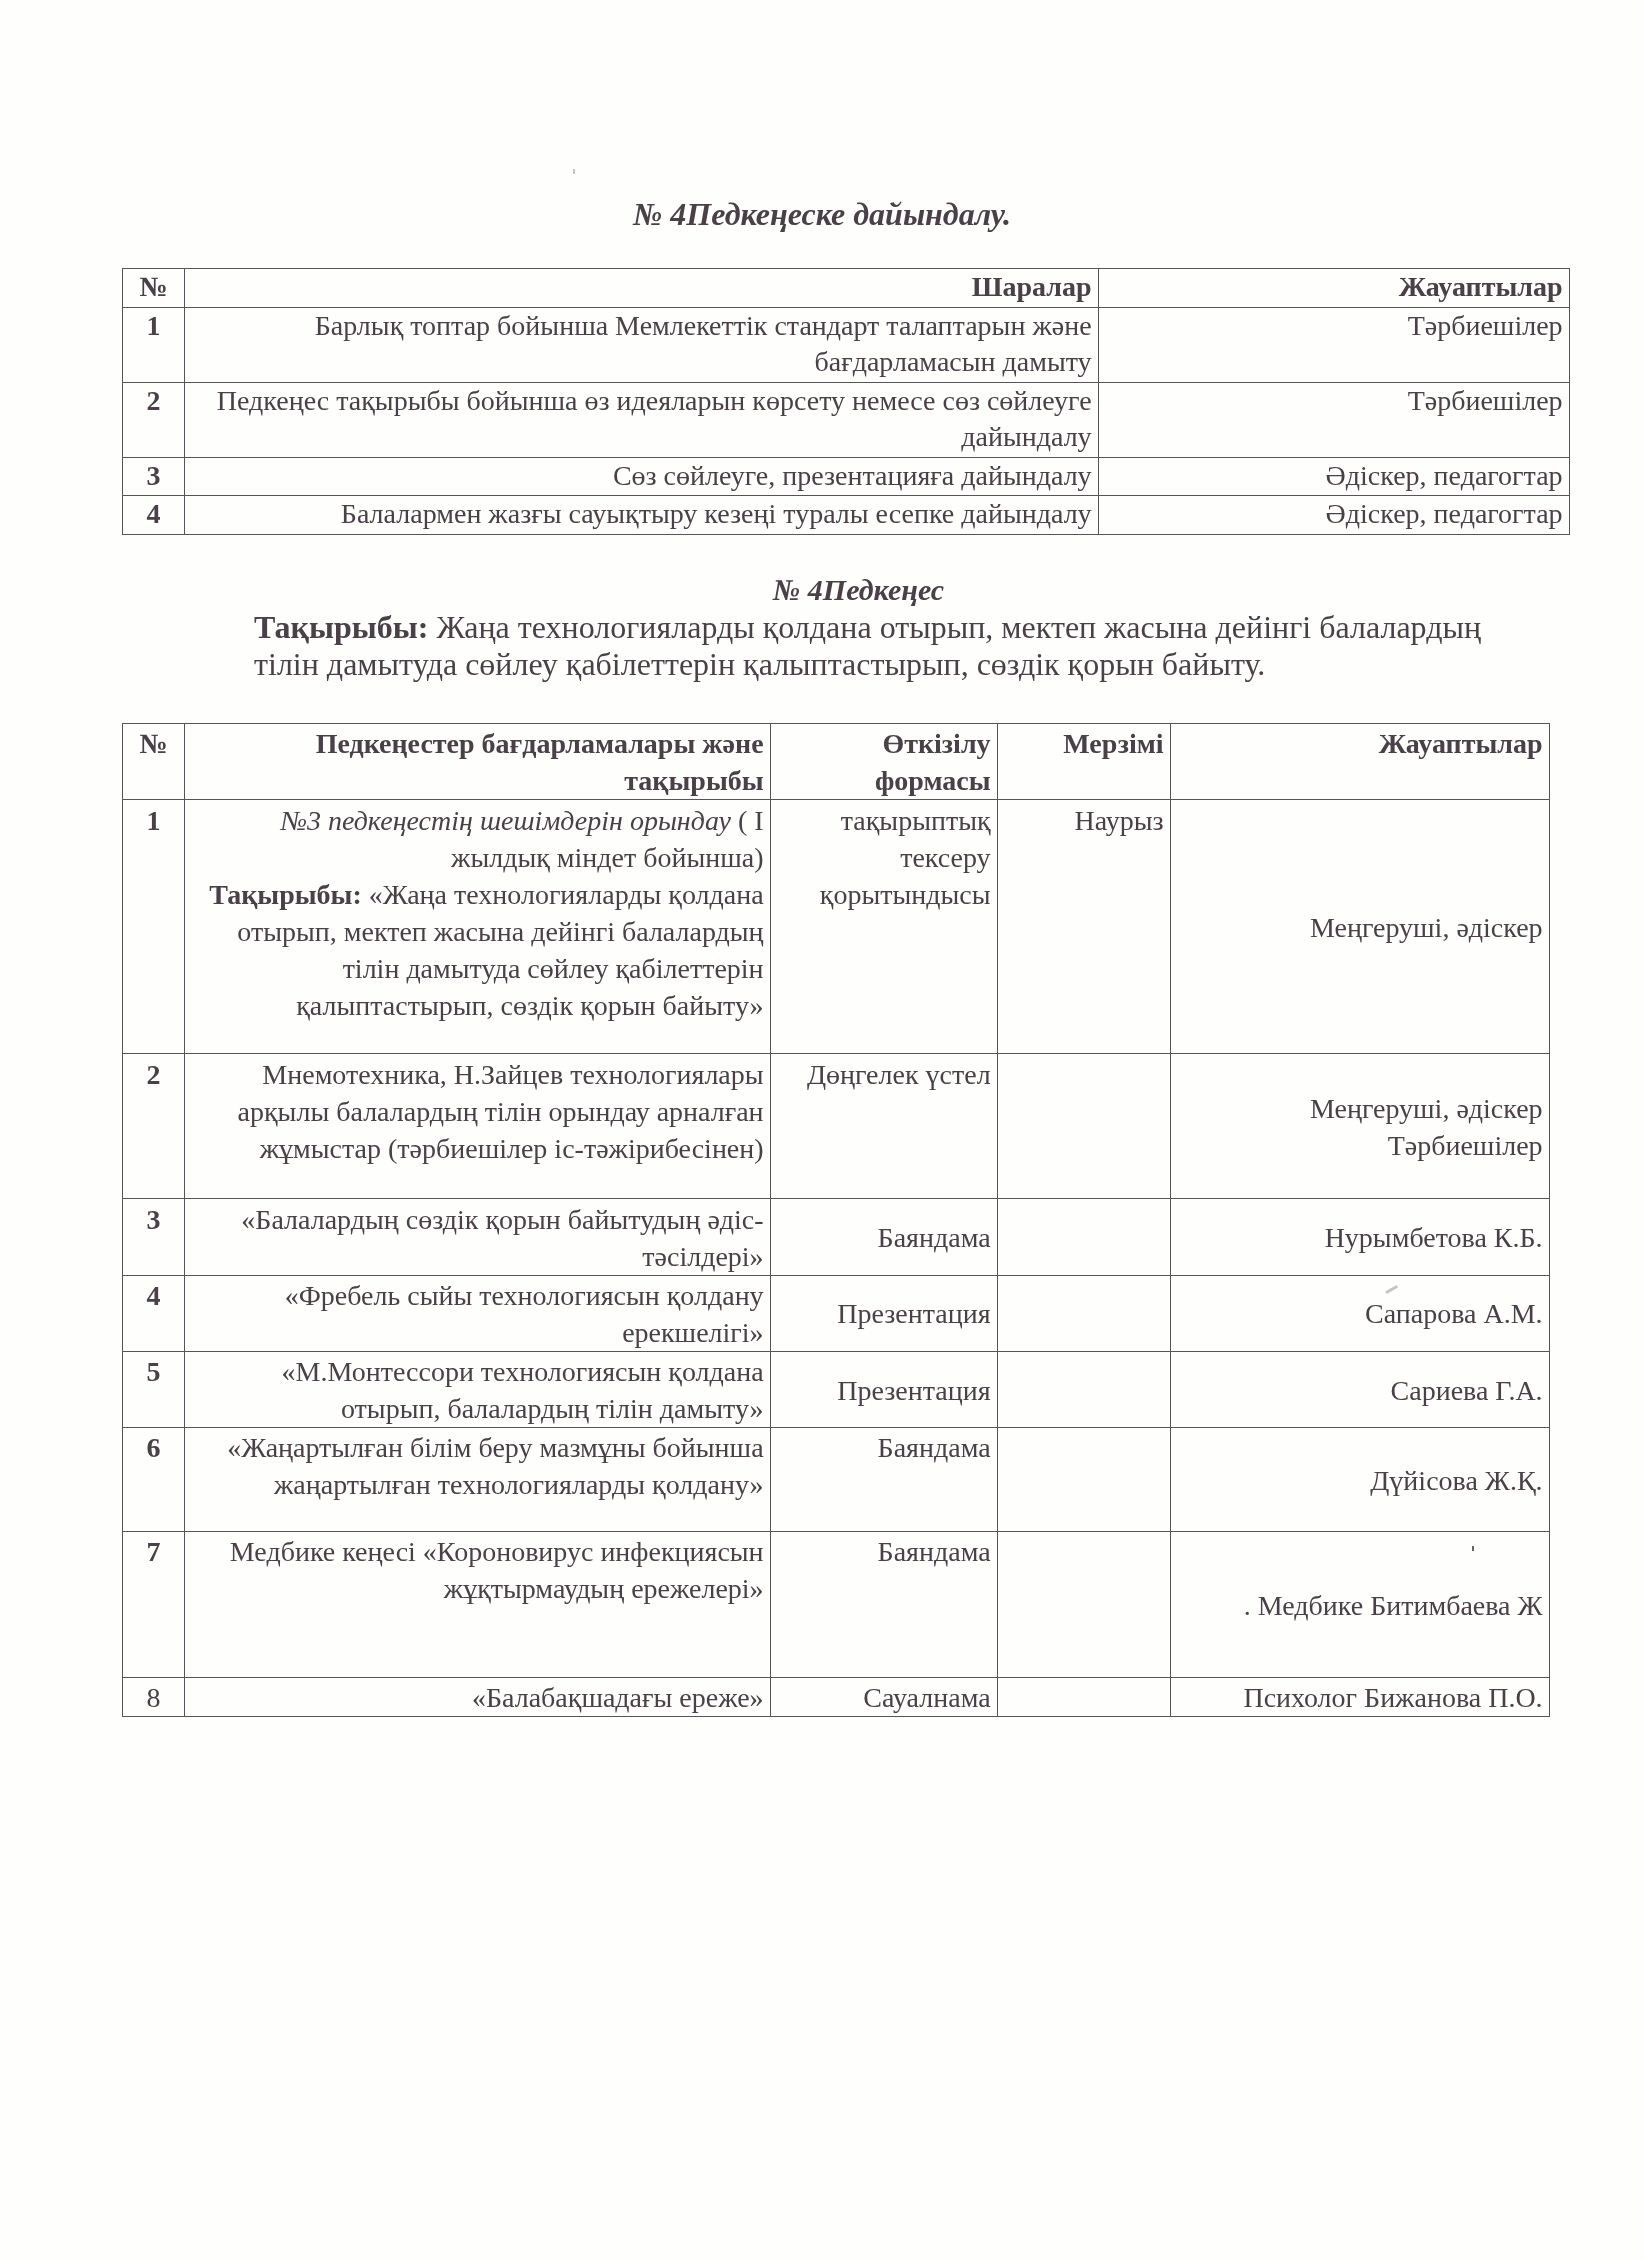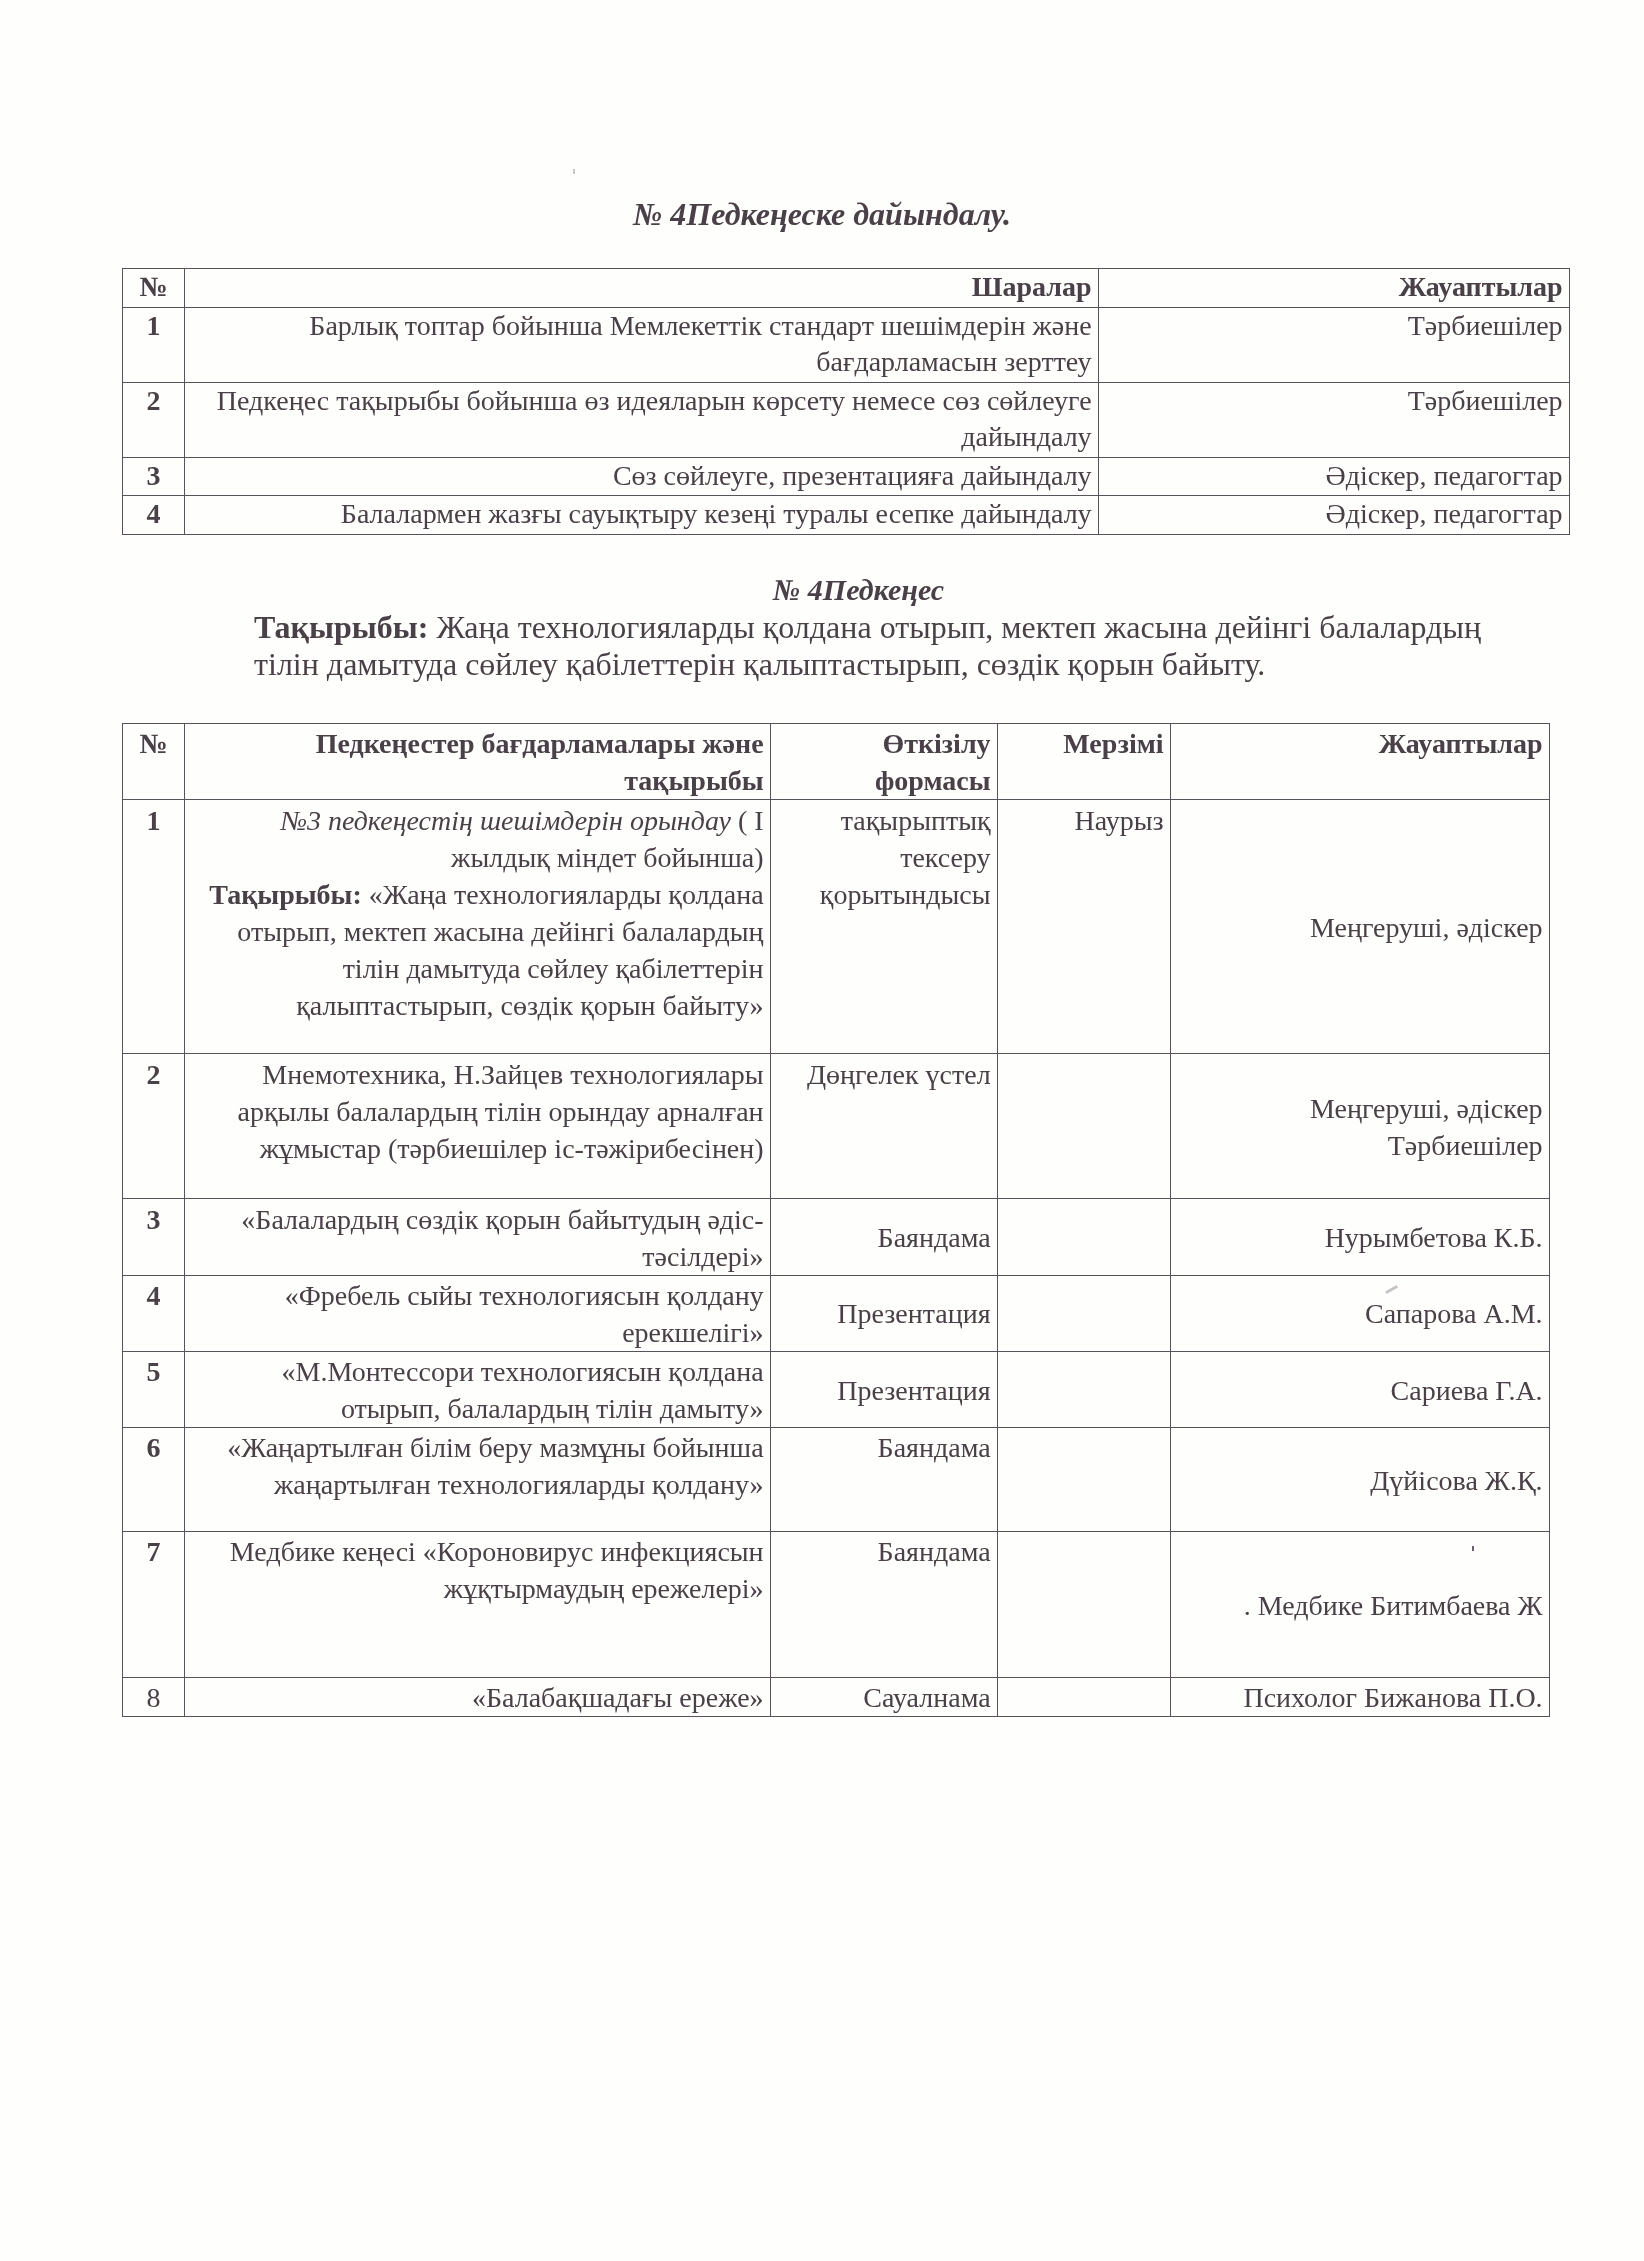--- a/index.html
+++ b/index.html
@@ -67,21 +67,21 @@
     <col style="width:471px">
   </colgroup>
   <tbody>
       <tr style="height:39px">
     <th class="num">№</th>
     <th>Шаралар</th>
     <th>Жауаптылар</th>
   </tr>
   <tr style="height:75px">
     <td class="num">1</td>
-    <td>Барлық топтар бойынша Мемлекеттік стандарт шешімдерін және бағдарламасын зерттеу</td>
+    <td>Барлық топтар бойынша Мемлекеттік стандарт талаптарын және бағдарламасын дамыту</td>
     <td>Тәрбиешілер</td>
   </tr>
   <tr style="height:75px">
     <td class="num">2</td>
     <td>Педкеңес тақырыбы бойынша өз идеяларын көрсету немесе сөз сөйлеуге дайындалу</td>
     <td>Тәрбиешілер</td>
   </tr>
   <tr style="height:38px">
     <td class="num">3</td>
     <td class="nowrap">Сөз сөйлеуге, презентацияға дайындалу</td>

